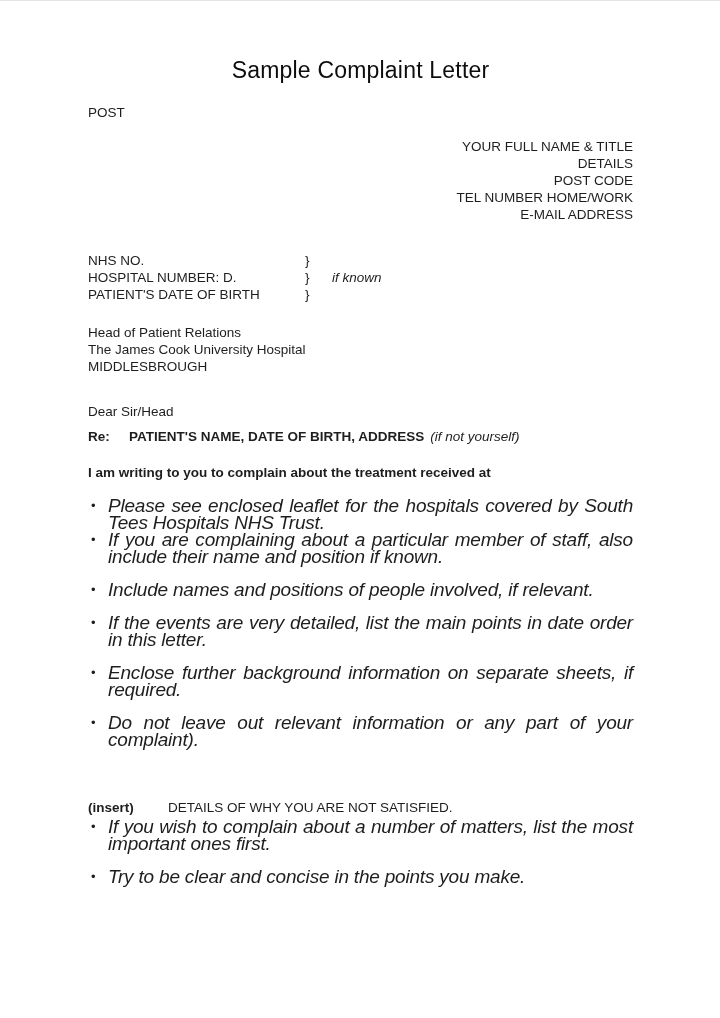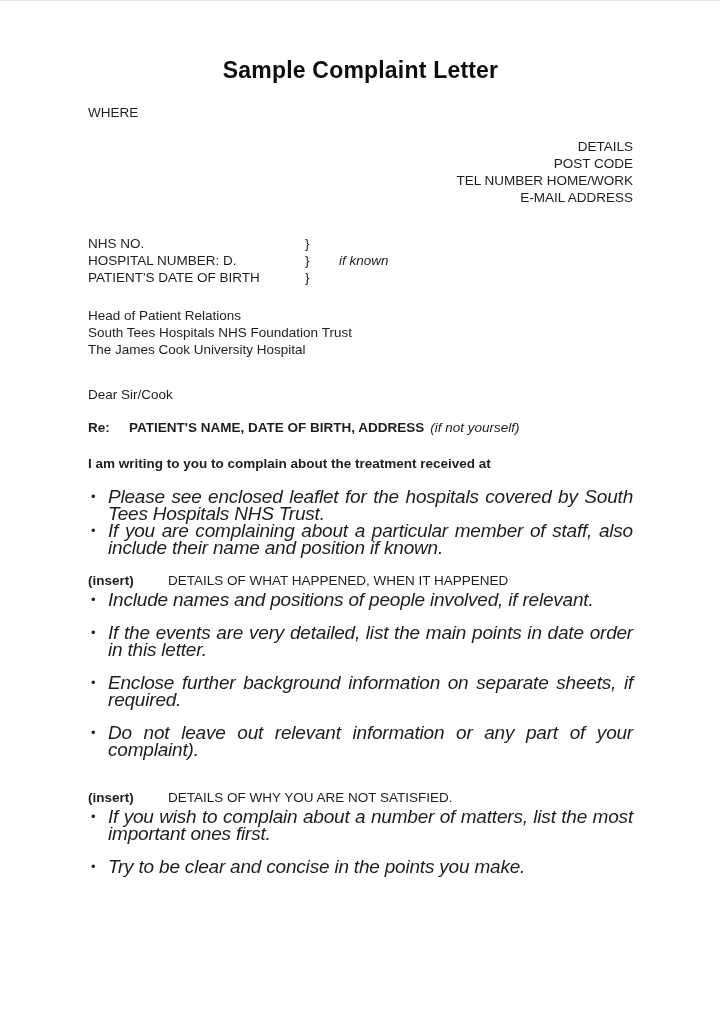--- a/index.html
+++ b/index.html
@@ -12,51 +12,51 @@
     color: #1e1e1e;
     overflow: hidden;
     border-top: 1px solid #e3e3e3;
   }
   .page { padding: 55px 87px 0 88px; }
 
   .title {
     margin: 0;
     font-size: 23px;
     line-height: 28px;
-    font-weight: 700;
+    font-weight: 400;
     text-align: center;
     color: #0d0d0d;
     letter-spacing: 0.2px;
   }
 
   .date-line { margin-top: 20px; }
 
   .sender-block { margin-top: 17px; text-align: right; }
   .sender-block div { line-height: 17px; }
 
   .id-block { margin-top: 29px; }
   .id-row { display: flex; line-height: 17px; }
   .id-label { width: 217px; flex: 0 0 217px; }
   .id-brace { width: 12px; }
-  .id-note { font-style: italic; margin-left: 22px; }
+  .id-note { font-style: italic; margin-left: 15px; }
 
   .recipient-block { margin-top: 21px; }
   .recipient-block div { line-height: 17px; }
 
   .salutation { margin-top: 28px; }
 
-  .re-line { margin-top: 16px; }
+  .re-line { margin-top: 8px; }
   .re-prefix { font-weight: 700; display: inline-block; width: 41px; }
   .re-subject { font-weight: 700; }
   .re-note { font-style: italic; margin-left: 6px; }
 
   .intro-line { margin-top: 19px; font-weight: bold; }
 
   .section { margin-top: 16px; }
-  .section--gap { margin-top: 31px; }
+  .section--gap { margin-top: 51px; }
   .section-head { line-height: 17px; }
   .insert-label { font-weight: 700; display: inline-block; width: 80px; }
 
   ul.bullets {
     margin: 2px 0 0 0;
     padding: 0;
     list-style: none;
   }
   ul.bullets li {
     position: relative;
@@ -79,23 +79,24 @@
   .section--spaced ul.bullets li + li { margin-top: 16px; }
   .section--tight ul.bullets li + li { margin-top: 0; }
 </style>
 </head>
 <body>
 
 <div class="page">
 
   <h1 class="title">Sample Complaint Letter</h1>
 
-  <div class="date-line">WHERE</div>
+  <div class="date-line">POST</div>
 
   <div class="sender-block">
+    <div>YOUR FULL NAME &amp; TITLE</div>
     <div>DETAILS</div>
     <div>POST CODE</div>
     <div>TEL NUMBER HOME/WORK</div>
     <div>E-MAIL ADDRESS</div>
   </div>
 
   <div class="id-block">
     <div class="id-row">
       <span class="id-label">NHS NO.</span>
       <span class="id-brace">}</span>
@@ -108,43 +109,40 @@
     </div>
     <div class="id-row">
       <span class="id-label">PATIENT'S DATE OF BIRTH</span>
       <span class="id-brace">}</span>
       <span class="id-note"></span>
     </div>
   </div>
 
   <div class="recipient-block">
     <div>Head of Patient Relations</div>
-    <div>South Tees Hospitals NHS Foundation Trust</div>
     <div>The James Cook University Hospital</div>
+    <div>MIDDLESBROUGH</div>
   </div>
 
-  <div class="salutation">Dear Sir/Cook</div>
+  <div class="salutation">Dear Sir/Head</div>
 
   <div class="re-line">
     <span class="re-prefix">Re:</span><span class="re-subject">PATIENT'S NAME, DATE OF BIRTH, ADDRESS</span><span class="re-note">(if not yourself)</span>
   </div>
 
   <div class="intro-line">I am writing to you to complain about the treatment received at</div>
 
   <div class="section section--tight">
     <ul class="bullets">
       <li>Please see enclosed leaflet for the hospitals covered by South Tees Hospitals NHS Trust.</li>
       <li>If you are complaining about a particular member of staff, also include their name and position if known.</li>
     </ul>
   </div>
 
   <div class="section section--spaced">
-    <div class="section-head">
-      <span class="insert-label">(insert)</span><span>DETAILS OF WHAT HAPPENED, WHEN IT HAPPENED</span>
-    </div>
     <ul class="bullets">
       <li>Include names and positions of people involved, if relevant.</li>
       <li>If the events are very detailed, list the main points in date order in this letter.</li>
       <li>Enclose further background information on separate sheets, if required.</li>
       <li>Do not leave out relevant information or any part of your complaint).</li>
     </ul>
   </div>
 
   <div class="section section--spaced section--gap">
     <div class="section-head">

